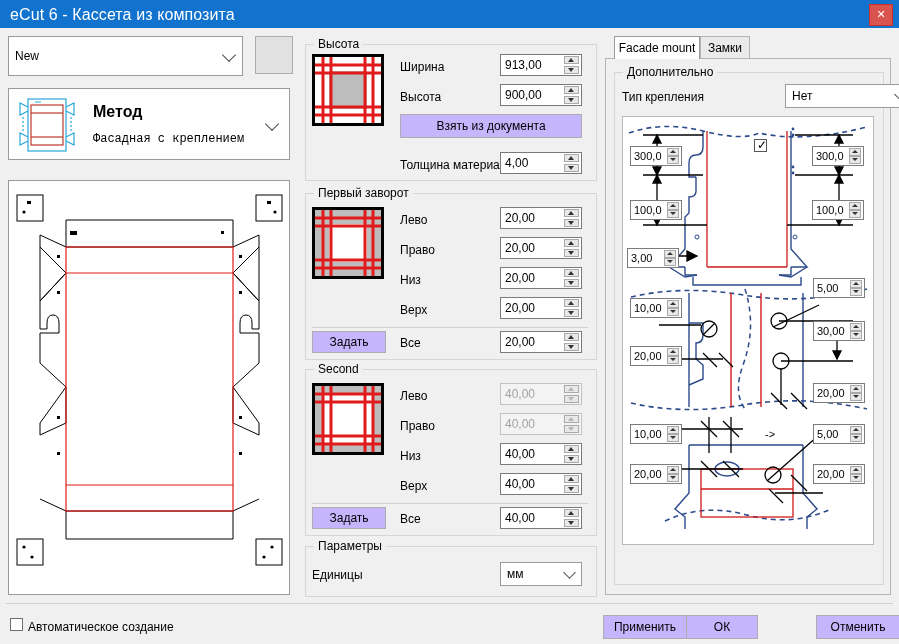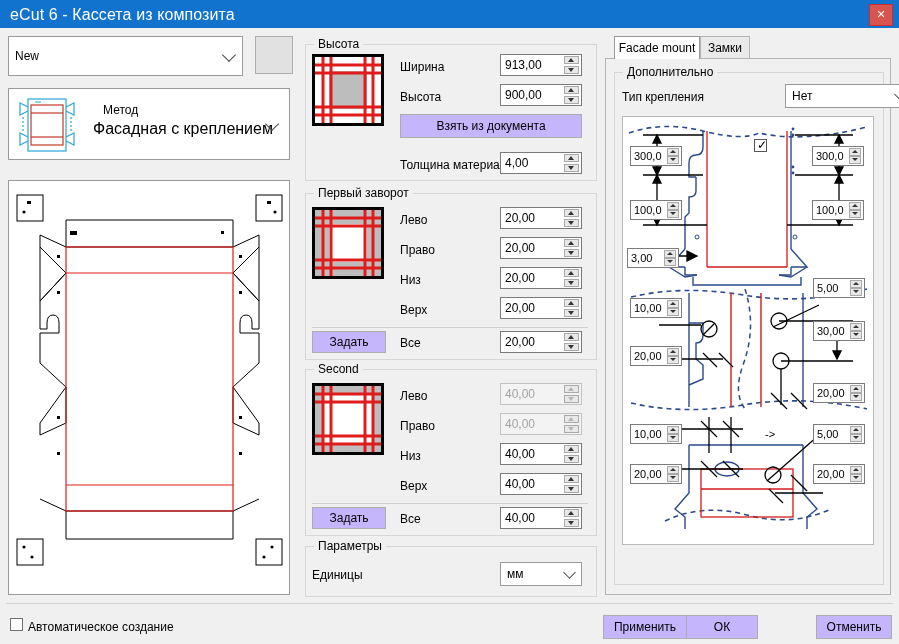--- a/index.html
+++ b/index.html
@@ -103,22 +103,22 @@
         <path d="M8 24 L8 40" stroke-dasharray="2 2"></path>
         <path d="M56 24 L56 40" stroke-dasharray="2 2"></path>
       </g>
       <g fill="none" stroke="#c0392b" stroke-width="1.2">
         <rect x="16" y="12" width="32" height="40"></rect>
         <line x1="16" y1="20" x2="48" y2="20"></line>
         <line x1="16" y1="44" x2="48" y2="44"></line>
       </g>
       <line x1="20" y1="9" x2="26" y2="9" stroke="#29a6d8" stroke-width="1"></line>
     </svg>
-    <div class="lbl" style="left:94px;top:14px;font-size:12px;font-weight:normal;">Метод</div>
-    <div class="lbl" style="left:84px;top:31px;font-size:16px;">Фасадная с креплением</div>
+    <div class="lbl" style="left:84px;top:14px;font-size:16px;font-weight:bold;">Метод</div>
+    <div class="lbl" style="left:84px;top:43px;font-size:12px;font-family:Liberation Mono, monospace;">Фасадная с креплением</div>
     <div class="chev" style="right:12px;top:36px;"></div>
   </div>
 
   <div class="preview" style="left:8px;top:180px;width:282px;height:415px;">
     <svg width="280" height="413" viewBox="0 0 280 413">
       <g fill="none" stroke="#000" stroke-width="1">
 
         <rect x="8" y="14" width="26" height="26"></rect>
         <rect x="247" y="14" width="26" height="26"></rect>
         <rect x="8" y="358" width="26" height="26"></rect>
@@ -692,17 +692,17 @@
   <div class="sep" style="left:6px;top:603px;right:6px;"></div>
   <div class="chk" style="left:10px;top:618px;"></div>
   <div class="lbl" style="left:28px;top:620px;">Автоматическое создание</div>
 
   <div class="btn" style="left:603px;top:615px;width:84px;height:24px;">
     <span>Применить</span>
   </div>
   <div class="btn" style="left:686px;top:615px;width:72px;height:24px;">
     <span>ОК</span>
   </div>
-  <div class="btn" style="left:816px;top:615px;width:76px;height:24px;">
+  <div class="btn" style="left:816px;top:615px;width:84px;height:24px;">
     <span>Отменить</span>
   </div>
 
 </div>
 
 </body></html>

